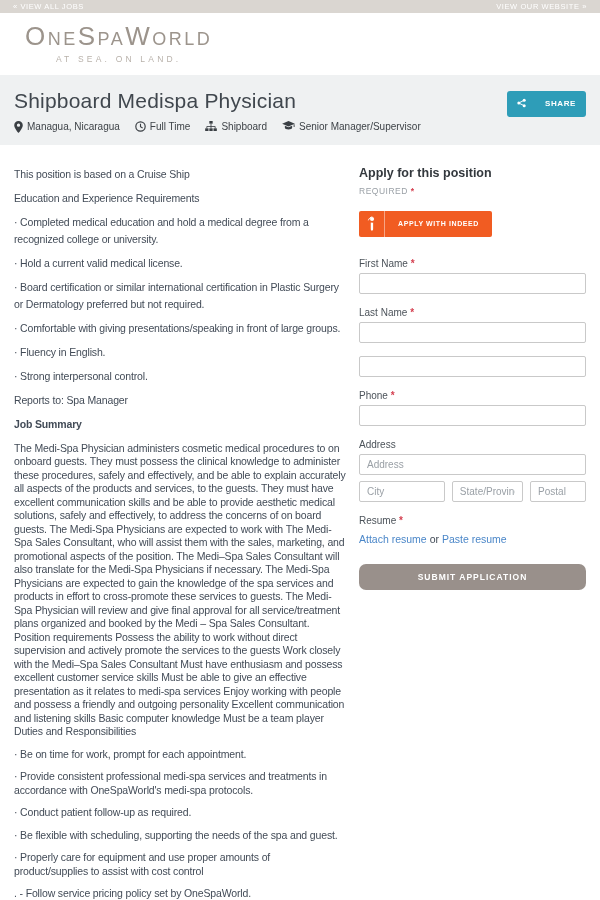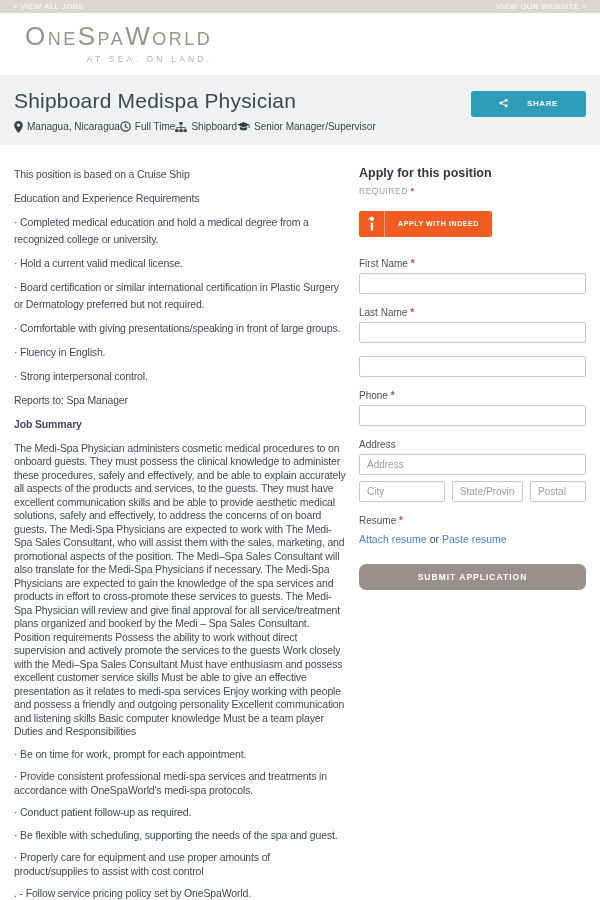--- a/index.html
+++ b/index.html
@@ -14,37 +14,37 @@
   .topbar {
     height:13px; background:#dad6d1; color:#ffffff;
     font-size:7.5px; letter-spacing:.6px;
     display:flex; justify-content:space-between; align-items:center;
     padding:0 13px;
     text-align:center;
   }
   .topbar a { color:#ffffff; text-decoration:none; cursor:pointer; }
   
   .logo-wrap { padding:9px 0 9px 25px; background:#ffffff; }
-  .logo-inner { display:inline-block; text-align:right; }
+  .logo-inner { display:inline-block; text-align:center; }
   .logo-text {
     font-size:26px; line-height:1.1; color:#9c948c;
     font-variant:small-caps; letter-spacing:2.5px; font-weight:400;
   }
   .logo-tagline { font-size:8.5px; color:#b9b2ab; letter-spacing:3.2px; margin-top:3px; }
   
   .title-band { background:#eff1f2; padding:14px 14px 12px; position:relative; }
   .job-title { margin:0; font-size:21px; font-weight:400; color:#40474e; letter-spacing:.2px; }
-  .meta { margin-top:8px; display:flex; gap:0; align-items:center; font-size:10px; color:#3e4348; }
+  .meta { margin-top:8px; display:flex; gap:15px; align-items:flex-start; font-size:10px; color:#3e4348; }
   .meta-item { display:flex; align-items:center; gap:4px; }
   .meta-item svg { display:block; }
   .share-btn {
     position:absolute; right:14px; top:16px;
     background:#2e9db8; color:#ffffff; border:none; border-radius:3px;
     font-family:inherit; font-size:8px; font-weight:bold; letter-spacing:.6px;
-    padding:7px 28px; display:flex; align-items:center; gap:19px; cursor:pointer;
+    padding:7px 10px; display:flex; align-items:center; gap:19px; cursor:pointer;
   }
   
   .content { display:flex; gap:13px; padding:21px 14px 0; }
   .desc { width:332px; color:#424b57; font-size:10.5px; letter-spacing:-0.15px; }
   .desc p { margin:0 0 7px; line-height:17px; }
   .desc p.tight { line-height:13.5px; margin-bottom:9px; }
   .desc p.bold { font-weight:bold; margin-bottom:9px; }
   
   .form-col { width:227px; flex-shrink:0; color:#4c535a; font-size:10px; }
   .form-heading { margin:0 0 6px; font-size:12.5px; font-weight:bold; color:#33383d; }

